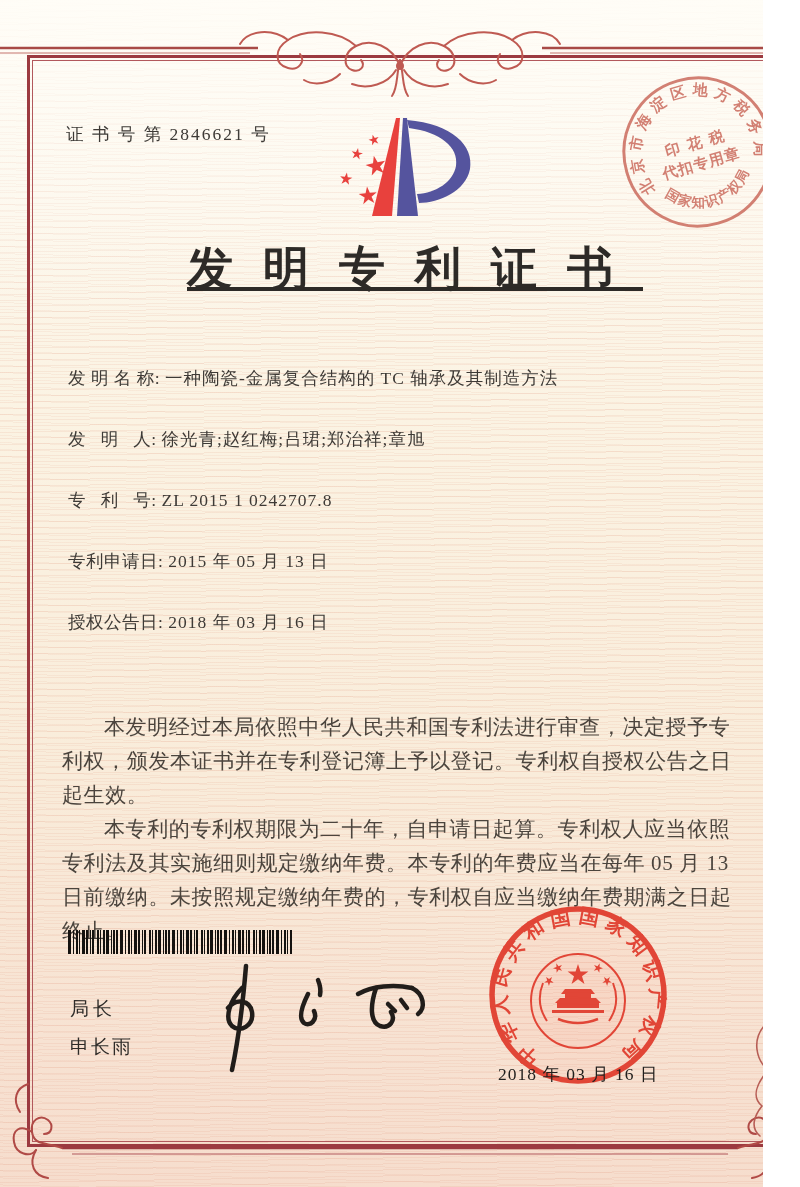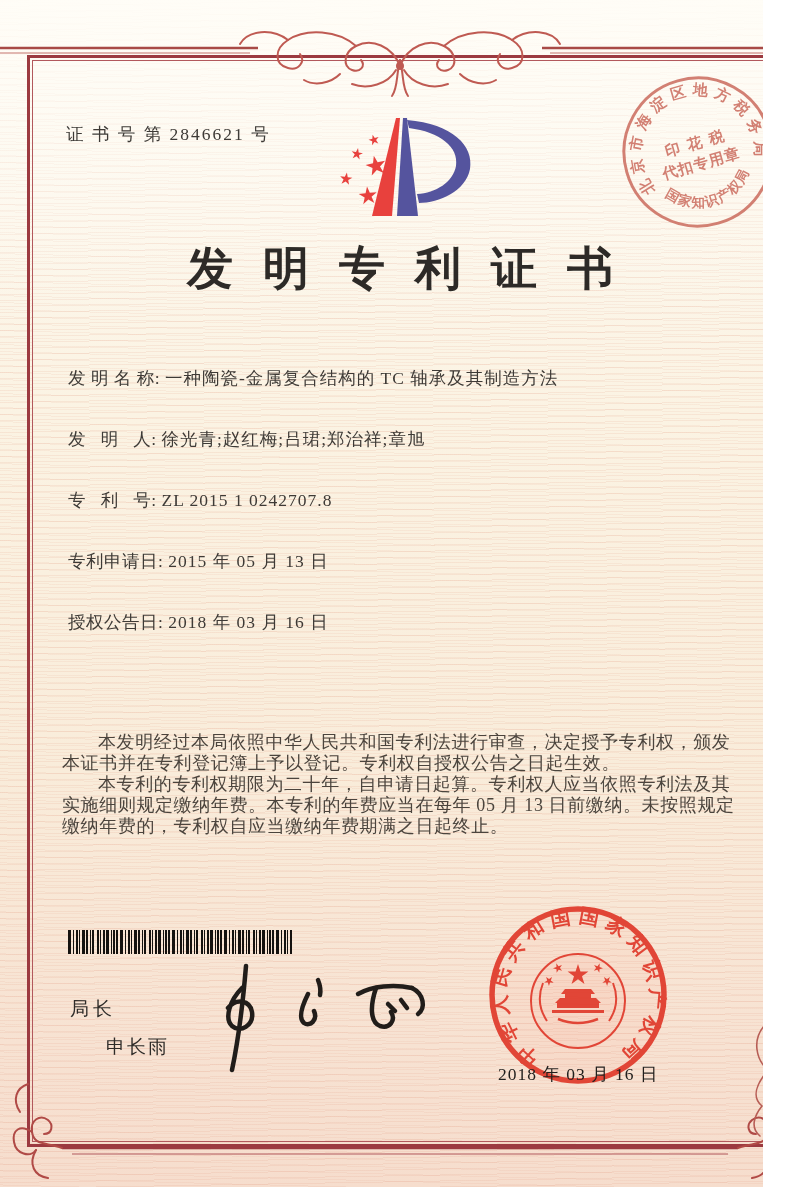--- a/index.html
+++ b/index.html
@@ -13,33 +13,33 @@
   .top-haze{position:absolute;top:0;left:0;right:0;height:320px;z-index:1;pointer-events:none;
     background:linear-gradient(180deg, rgba(255,253,247,0.95) 0%, rgba(255,253,247,0.55) 40%, rgba(255,253,247,0) 100%);}
   .frame{position:absolute;left:27px;top:55px;width:740px;height:1086px;border:3px solid #9c3a40;z-index:2;}
   .frame-i{position:absolute;inset:2px;border:1px solid #b2585c;}
   .ornament{position:absolute;left:0;top:8px;width:800px;height:92px;z-index:3;}
   .bottom-deco{position:absolute;left:0;top:1020px;width:800px;height:167px;z-index:3;}
   .certno{position:absolute;left:66px;top:122px;font-size:17.5px;letter-spacing:2px;color:#3d3a36;z-index:3;}
   .logo{position:absolute;left:320px;top:90px;width:180px;height:152px;z-index:3;}
   .tax-seal{position:absolute;left:612px;top:66px;width:172px;height:172px;z-index:4;opacity:0.82;}
   .title{position:absolute;left:0;top:238px;width:800px;text-align:center;font-size:46px;font-weight:600;
-    letter-spacing:30px;text-indent:30px;color:#2d2a27;z-index:3;}
+    letter-spacing:30px;text-indent:30px;color:#2d2a27;z-index:3;text-decoration:underline;}
   .fields{position:absolute;left:68px;top:366px;width:670px;z-index:3;}
   .frow{height:61px;font-size:17.5px;color:#3e3a36;letter-spacing:0.5px;}
   .frow .lab{white-space:pre;}
   .frow .val{letter-spacing:1px;}
   .body-text{position:absolute;left:62px;top:710px;width:678px;z-index:3;
-    font-size:18px;line-height:21px;color:#4b443d;letter-spacing:0.6px;margin-top:22px;}
+    font-size:21px;line-height:34px;color:#4b443d;letter-spacing:0.6px;}
   .body-text p{margin:0;text-indent:2em;}
   .barcode{position:absolute;left:68px;top:930px;z-index:3;}
   .jtitle{position:absolute;left:70px;top:996px;font-size:19px;letter-spacing:4px;color:#2e2b28;
     font-family:"Liberation Sans","DejaVu Sans",sans-serif;z-index:3;}
   .jname{position:absolute;left:70px;top:1034px;font-size:19px;letter-spacing:2px;color:#2e2b28;
-    font-family:"Liberation Sans","DejaVu Sans",sans-serif;z-index:3;margin-left:36px;}
+    font-family:"Liberation Sans","DejaVu Sans",sans-serif;z-index:3;}
   .signature{position:absolute;left:180px;top:960px;z-index:5;}
   .office-seal{position:absolute;left:488px;top:905px;width:180px;height:180px;z-index:4;opacity:0.92;}
   .issue-date{position:absolute;left:498px;top:1062px;font-size:17.5px;letter-spacing:1px;color:#211f1d;z-index:5;}
   svg text{font-family:"Liberation Serif","DejaVu Serif",serif;}
 </style>
 </head>
 <body>
 
 <svg width="0" height="0" style="position:absolute" aria-hidden="true">
   <defs>

